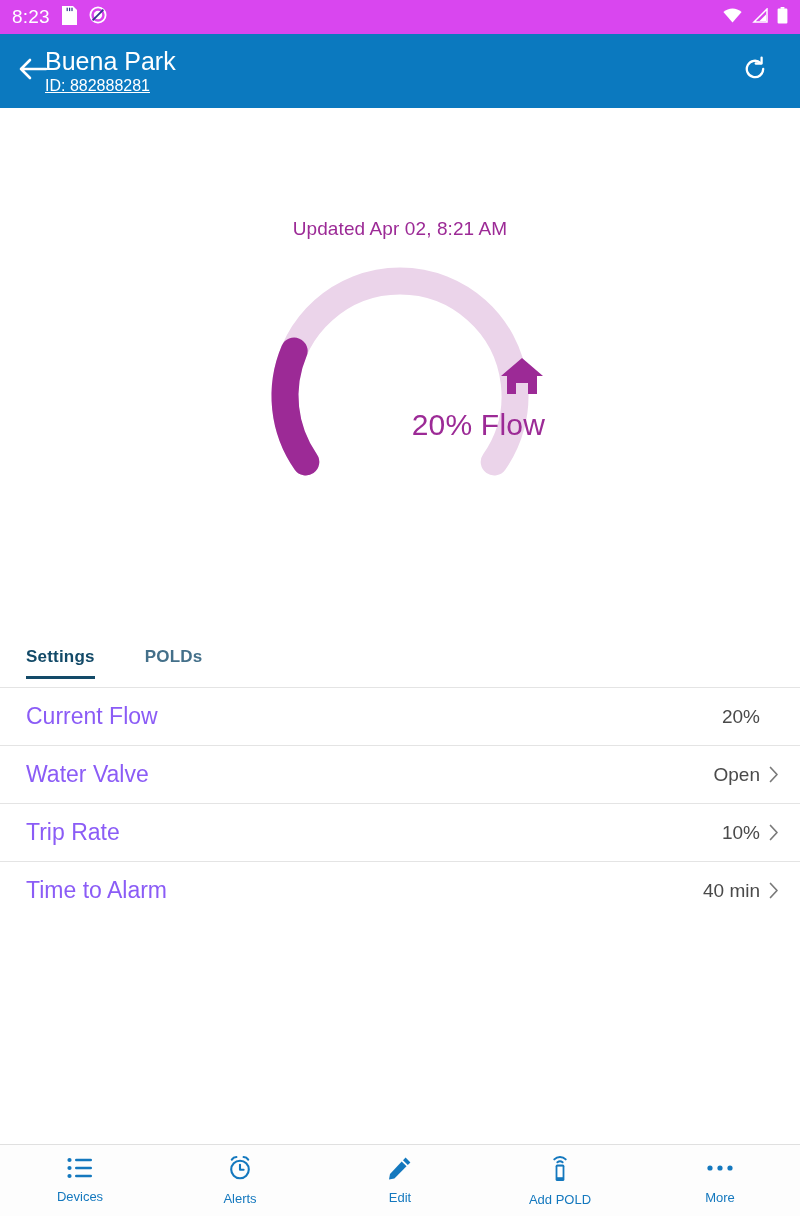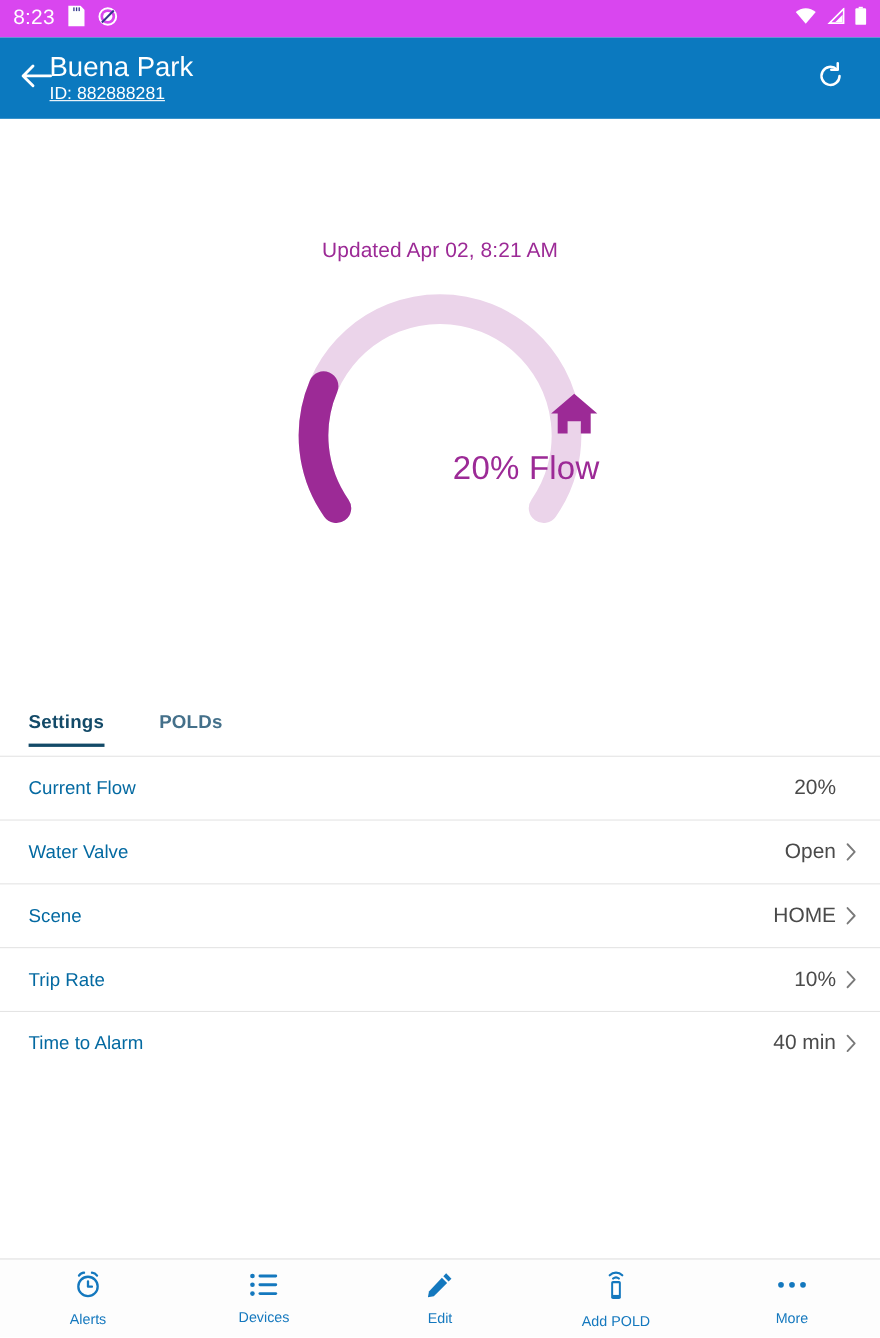--- a/index.html
+++ b/index.html
@@ -79,21 +79,21 @@
   .tab.inactive{ color:#44708A; border-bottom:3px solid transparent; }
 
   
   .list{ margin-top:8px; }
   .row{
     display:flex; align-items:center; height:58px;
     padding:0 12px 0 26px; border-top:1px solid #E4E4E4;
     cursor:pointer;
   }
   .row:first-child{ border-top:1px solid #E4E4E4; }
-  .row-label{ font-size:17px; color:#0369a1; flex:1; }
+  .row-label{ font-size:23px; color:#8b5cf6; flex:1; }
   .row-value{ font-size:19px; color:#4A4A4A; }
   .row-chev{ width:28px; display:flex; justify-content:center; align-items:center; }
   .row-chev.empty{ width:28px; }
 
   
   .bottomnav{
     position:absolute; left:0; right:0; bottom:0; height:72px;
     background:#FDFDFD; border-top:1px solid #E0E0E0;
     display:flex; align-items:center;
   }
@@ -206,29 +206,20 @@
   <div class="row">
     <div class="row-label">Water Valve</div>
     <div class="row-value">Open</div>
     <div class="row-chev">
       <svg width="10" height="17" viewBox="0 0 10 17">
           <path d="M1.5 1.5L8 8.5l-6.5 7" fill="none" stroke="#7A7A7A" stroke-width="1.7" stroke-linecap="round" stroke-linejoin="round"></path>
         </svg>
     </div>
   </div>
 
-  <div class="row">
-    <div class="row-label">Scene</div>
-    <div class="row-value">HOME</div>
-    <div class="row-chev">
-      <svg width="10" height="17" viewBox="0 0 10 17">
-          <path d="M1.5 1.5L8 8.5l-6.5 7" fill="none" stroke="#7A7A7A" stroke-width="1.7" stroke-linecap="round" stroke-linejoin="round"></path>
-        </svg>
-    </div>
-  </div>
 
   <div class="row">
     <div class="row-label">Trip Rate</div>
     <div class="row-value">10%</div>
     <div class="row-chev">
       <svg width="10" height="17" viewBox="0 0 10 17">
           <path d="M1.5 1.5L8 8.5l-6.5 7" fill="none" stroke="#7A7A7A" stroke-width="1.7" stroke-linecap="round" stroke-linejoin="round"></path>
         </svg>
     </div>
   </div>
@@ -239,49 +230,49 @@
     <div class="row-chev">
       <svg width="10" height="17" viewBox="0 0 10 17">
           <path d="M1.5 1.5L8 8.5l-6.5 7" fill="none" stroke="#7A7A7A" stroke-width="1.7" stroke-linecap="round" stroke-linejoin="round"></path>
         </svg>
     </div>
   </div>
 
 </div>
 
 <div class="bottomnav">
-
-  <div class="navitem">
-    <span>
-      <svg width="26" height="26" viewBox="0 0 26 26">
-        <circle cx="13" cy="14.5" r="8.8" fill="none" stroke="#1478BE" stroke-width="2.1"></circle>
-        <path d="M13 9.8v4.9h3.6" fill="none" stroke="#1478BE" stroke-width="2.1" stroke-linecap="round" stroke-linejoin="round"></path>
-        <path d="M4.8 4.6a6 6 0 0 1 4.6-2.6" fill="none" stroke="#1478BE" stroke-width="2.1" stroke-linecap="round"></path>
-        <path d="M21.2 4.6a6 6 0 0 0-4.6-2.6" fill="none" stroke="#1478BE" stroke-width="2.1" stroke-linecap="round"></path>
-      </svg>
-    </span>
-    <span class="navlabel">Alerts</span>
-  </div>
 
   <div class="navitem">
     <span>
       <svg width="26" height="22" viewBox="0 0 26 22">
         <circle cx="2.5" cy="3" r="2.1" fill="#1478BE"></circle>
         <circle cx="2.5" cy="11" r="2.1" fill="#1478BE"></circle>
         <circle cx="2.5" cy="19" r="2.1" fill="#1478BE"></circle>
         <rect x="8" y="1.7" width="17" height="2.6" rx="1.3" fill="#1478BE"></rect>
         <rect x="8" y="9.7" width="17" height="2.6" rx="1.3" fill="#1478BE"></rect>
         <rect x="8" y="17.7" width="17" height="2.6" rx="1.3" fill="#1478BE"></rect>
       </svg>
     </span>
     <span class="navlabel">Devices</span>
   </div>
 
   <div class="navitem">
     <span>
+      <svg width="26" height="26" viewBox="0 0 26 26">
+        <circle cx="13" cy="14.5" r="8.8" fill="none" stroke="#1478BE" stroke-width="2.1"></circle>
+        <path d="M13 9.8v4.9h3.6" fill="none" stroke="#1478BE" stroke-width="2.1" stroke-linecap="round" stroke-linejoin="round"></path>
+        <path d="M4.8 4.6a6 6 0 0 1 4.6-2.6" fill="none" stroke="#1478BE" stroke-width="2.1" stroke-linecap="round"></path>
+        <path d="M21.2 4.6a6 6 0 0 0-4.6-2.6" fill="none" stroke="#1478BE" stroke-width="2.1" stroke-linecap="round"></path>
+      </svg>
+    </span>
+    <span class="navlabel">Alerts</span>
+  </div>
+
+  <div class="navitem">
+    <span>
       <svg width="24" height="24" viewBox="0 0 24 24">
         <path d="M17.6 1.6l4.8 4.8-2.6 2.6-4.8-4.8z" fill="#1478BE"></path>
         <path d="M13.7 5.5l4.8 4.8L6.4 22.4 1 23.4l1-5.4z" fill="#1478BE"></path>
       </svg>
     </span>
     <span class="navlabel">Edit</span>
   </div>
 
   <div class="navitem">
     <span>

